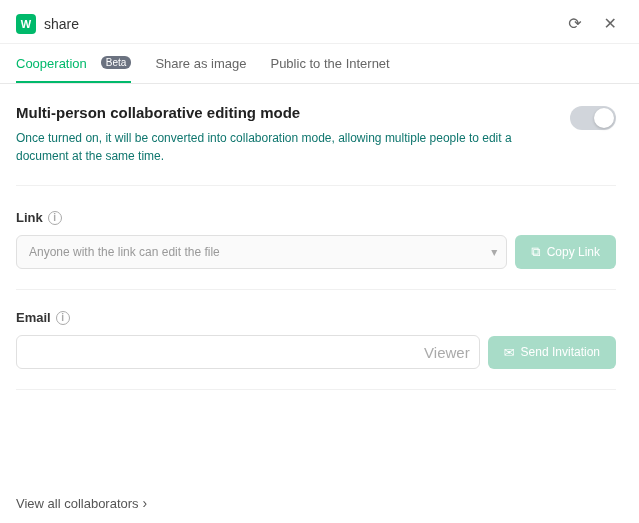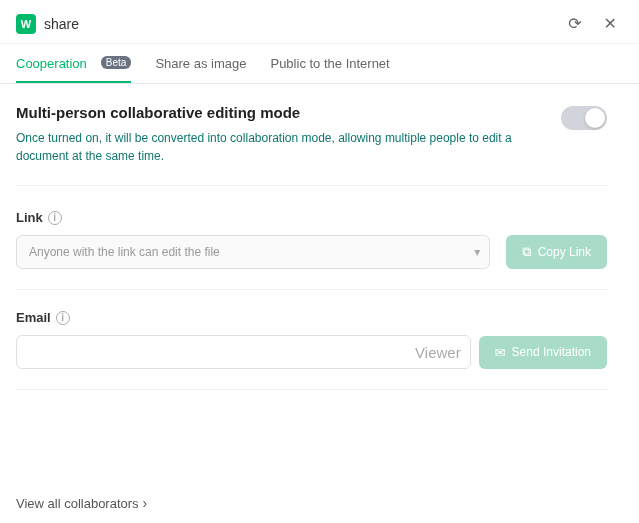--- a/index.html
+++ b/index.html
@@ -86,21 +86,21 @@
       color: white;
       font-size: 10px;
       padding: 1px 5px;
       border-radius: 6px;
       font-weight: 500;
     }
 
     
     .content {
       flex: 1;
-      padding: 20px 32px 16px 16px;
+      padding: 20px 23px 16px 16px;
       overflow-y: auto;
     }
 
     
     .collab-section {
       display: flex;
       align-items: flex-start;
       justify-content: space-between;
       margin-bottom: 24px;
       padding-bottom: 20px;
@@ -166,21 +166,21 @@
       align-items: center;
       justify-content: center;
       font-size: 10px;
       color: #aaa;
       cursor: pointer;
     }
 
     
     .link-row {
       display: flex;
-      gap: 16px;
+      gap: 8px;
       align-items: center;
     }
     .link-select-wrapper {
       flex: 1;
       position: relative;
     }
     .link-select {
       width: 100%;
       padding: 9px 32px 9px 12px;
       border: 1px solid #e0e0e0;

